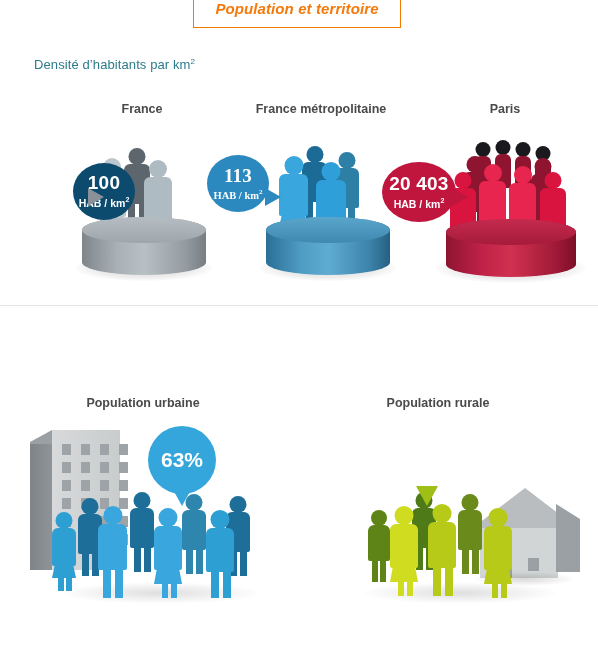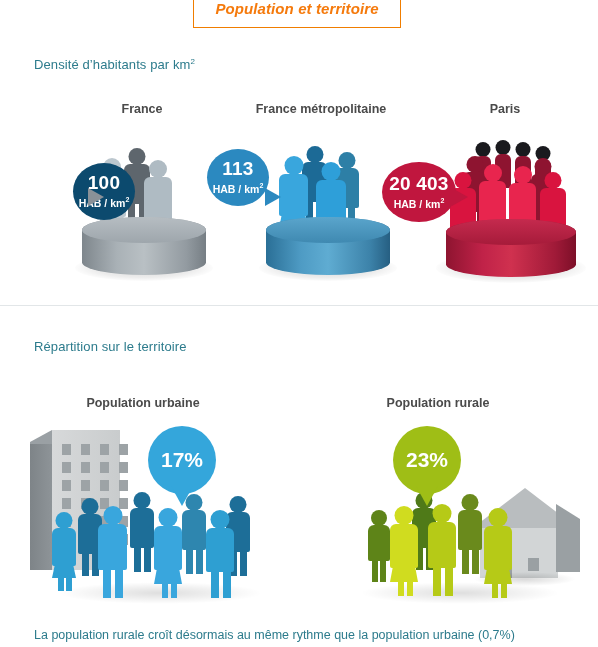--- a/index.html
+++ b/index.html
@@ -250,21 +250,21 @@
         <div class="body" style="top:18px;width:30px;height:45px;background:#2E9FD9;"></div>
         <div class="legL" style="left:5px;top:61px;width:8px;height:30px;background:#2E9FD9;"></div>
         <div class="legR" style="left:17px;top:61px;width:8px;height:30px;background:#2E9FD9;"></div>
       </div>
     </div>
     <div class="ped" style="bottom:10px;width:124px;height:58px;background:linear-gradient(to right,#2A6F96 0%,#4E9BC4 28%,#5FACD2 50%,#3C82A9 84%,#265F82 100%);">
       <div class="ped-top" style="height:26px;background:linear-gradient(to bottom,#5AA5CC,#3F89B1);"></div>
     </div>
   </div>
 
-  <div class="bubble" style="left:207px;top:149px;width:62px;height:57px;background:#2B89C0;">
+  <div class="bubble" style="left:207px;top:155px;width:62px;height:57px;background:#2B89C0;font-family:Liberation Serif, serif;">
     <span class="big">113</span>
     <span class="small"><span>HAB / km</span><sup>2</sup></span>
   </div>
   <div class="bubble-tail" style="left:265px;top:188px;border-left:16px solid #2B89C0;"></div>
 
   <div class="ped-group" style="left:443px;top:140px;width:135px;height:145px;">
     <div class="ped-shadow" style="bottom:2px;width:150px;height:30px;"></div>
     <div class="figs">
 
       <div class="fig" style="left:32px;top:2px;width:16px;height:50px;">
@@ -328,21 +328,20 @@
   </div>
 
   <div class="bubble" style="left:382px;top:162px;width:74px;height:60px;background:#C0163E;">
     <span class="big">20 403</span>
     <span class="small"><span>HAB / km</span><sup>2</sup></span>
   </div>
   <div class="bubble-tail" style="left:452px;top:188px;border-left:16px solid #C0163E;"></div>
 
   <div class="divider" id="div-1"></div>
 
-  <div class="sec-head" id="head-repart">Répartition sur le territoire</div>
 
   <div class="col-label" id="lbl-rur" style="left:348px;top:395px;width:180px;">
     <span>Population rurale</span>
   </div>
   <div class="col-label" id="lbl-urb" style="left:53px;top:395px;width:180px;">
     <span>Population urbaine</span>
   </div>
 
   <div style="position:absolute;left:30px;top:430px;width:240px;height:170px;">
     <div class="building" style="left:22px;top:0;width:68px;height:140px;">
@@ -425,21 +424,21 @@
     </div>
     <div class="fig" style="left:176px;top:80px;width:28px;height:88px;">
       <div class="head" style="top:0;width:19px;height:19px;background:#2E9FD2;"></div>
       <div class="body" style="top:18px;width:28px;height:44px;background:#2E9FD2;"></div>
       <div class="legL" style="left:5px;top:60px;width:8px;height:28px;background:#2E9FD2;"></div>
       <div class="legR" style="left:17px;top:60px;width:8px;height:28px;background:#2E9FD2;"></div>
     </div>
   </div>
 
   <div class="pin" style="left:148px;top:426px;width:68px;height:82px;">
-    <div class="disc" style="height:68px;background:#34A6DB;">17%</div>
+    <div class="disc" style="height:68px;background:#34A6DB;">63%</div>
     <div class="tail" style="top:60px;border-top:20px solid #34A6DB;"></div>
   </div>
 
   <div style="position:absolute;left:360px;top:430px;width:220px;height:170px;">
     <div class="house" style="left:110px;top:58px;width:110px;height:90px;">
       <div class="house-roof"></div>
       <div class="house-wall"></div>
       <div class="house-side"></div>
       <div class="house-win" style="left:30px;top:52px;width:11px;height:11px;"></div>
       <div class="house-win" style="left:58px;top:70px;width:11px;height:13px;"></div>
@@ -483,19 +482,17 @@
     <div class="fig" style="left:124px;top:78px;width:28px;height:90px;">
       <div class="head" style="top:0;width:19px;height:19px;background:#B6CA17;"></div>
       <div class="body" style="top:18px;width:28px;height:44px;background:#B6CA17;"></div>
       <div class="skirt" style="top:60px;width:28px;height:16px;background:#B6CA17;clip-path:polygon(3px 0,25px 0,28px 100%,0 100%);"></div>
       <div class="legL" style="left:8px;top:74px;width:6px;height:16px;background:#B6CA17;"></div>
       <div class="legR" style="left:17px;top:74px;width:6px;height:16px;background:#B6CA17;"></div>
     </div>
   </div>
 
   <div class="pin" style="left:393px;top:426px;width:68px;height:82px;">
-    <div class="disc" style="height:68px;background:#9FBE16;">23%</div>
     <div class="tail" style="top:60px;border-top:20px solid #9FBE16;"></div>
   </div>
 
-  <div class="footer-note">La population rurale croît désormais au même rythme que la population urbaine (0,7%)</div>
 
 </div>
 
 </body></html>

